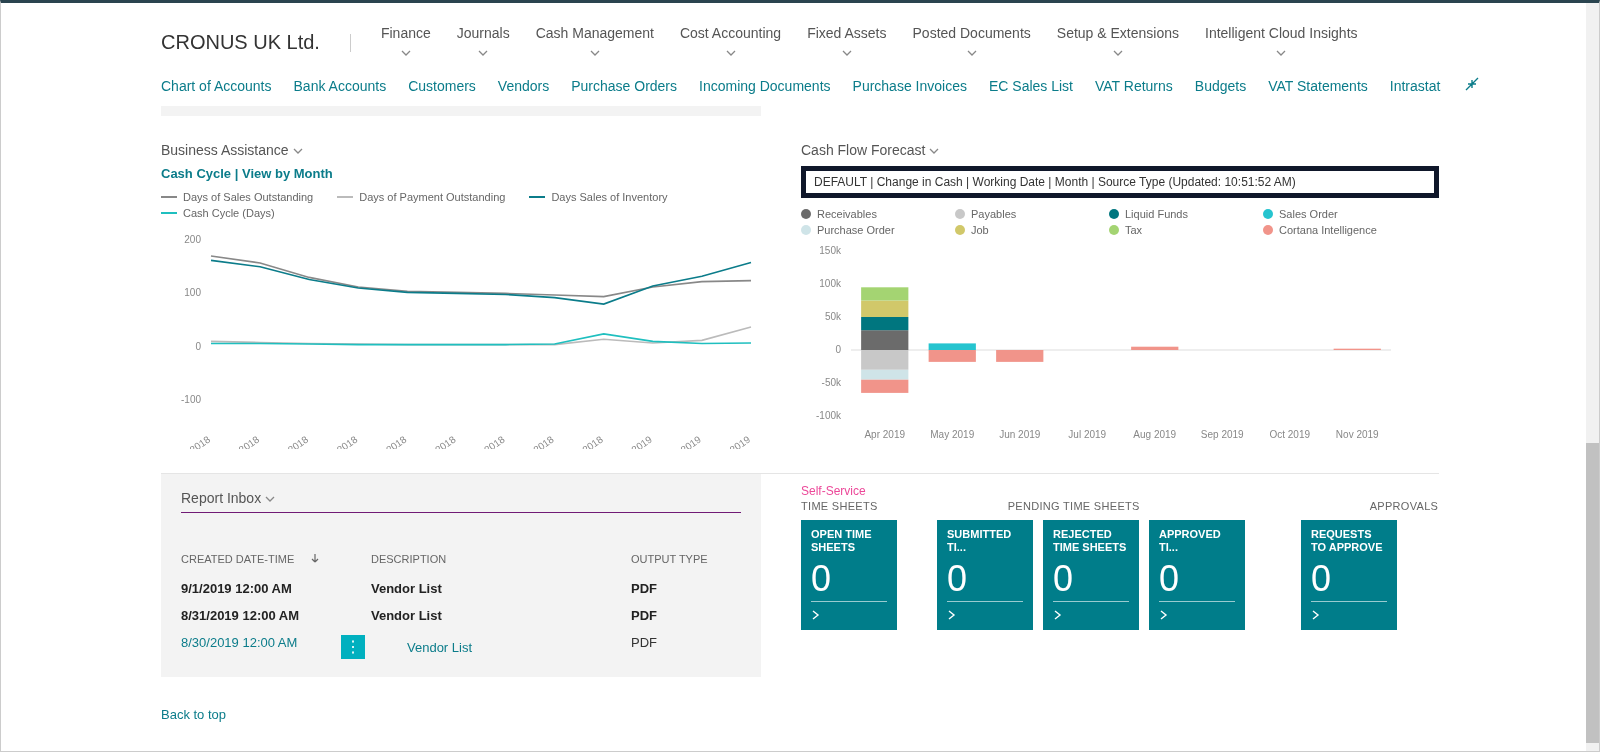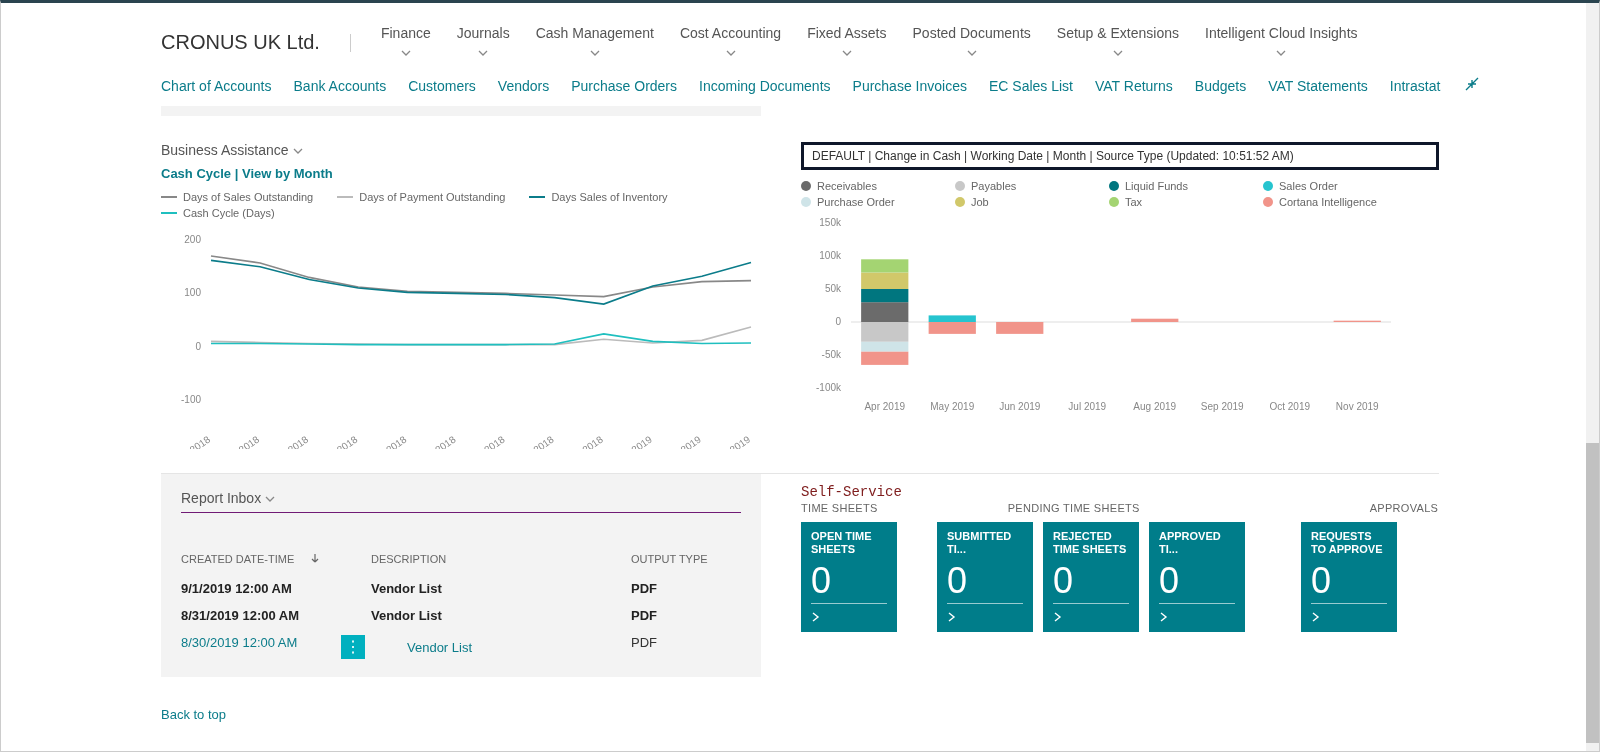--- a/index.html
+++ b/index.html
@@ -23,21 +23,21 @@
   .filler-bar { height:10px; width:600px; background:#f3f3f3; margin-bottom:26px;}
 
   .two-col { display:flex; gap:40px; }
   .col-left { flex:0 0 600px; }
   .col-right { flex:1; }
 
   .section-title { font-size:14px; color:#555; display:flex; align-items:center; gap:4px; margin-bottom:8px; cursor:pointer;}
   .sub-toggle { font-size:13px; color:#0b7c8a; font-weight:600; margin-bottom:10px; }
 
   .forecast-select {
-    width:100%; border:3px solid #0f172a; padding:4px 8px; font-size:12px; color:#333;
+    width:100%; border:5px solid #0f172a; padding:4px 8px; font-size:12px; color:#333;
     display:flex; align-items:center; gap:2px; margin-bottom:10px;
   }
 
   .legend { display:flex; flex-wrap:wrap; gap:4px 24px; font-size:11px; color:#666; margin-bottom:10px; }
   .legend-item { display:flex; align-items:center; gap:6px; white-space:nowrap; }
   .dot { width:10px; height:10px; border-radius:50%; background:#888; flex-shrink:0; }
   .dash { width:16px; height:2px; background:#888; flex-shrink:0; }
 
   svg.chart { display:block; }
 
@@ -53,21 +53,21 @@
   .c-desc { flex:0 0 260px; }
   .c-out  { flex:1; }
   .tr { display:flex; font-size:13px; padding:6px 0; align-items:flex-start; }
   .tr.bold { font-weight:600; color:#222; }
   .tr.sel .c-date { color:#0b7c8a; }
   .tr.sel .c-desc { color:#0b7c8a; }
   .more-btn { width:24px; height:24px; background:#00b0bf; color:#fff; display:flex; align-items:center; justify-content:center; margin-right:12px; position:relative; left:-30px; cursor:pointer;}
   .more-btn span{ font-size:16px; line-height:1;}
 
   .self-service { flex:1; padding-top:10px;}
-  .ss-head { font-size:14px; color:#7f1d1d; margin-bottom:2px;font-family:Liberation Mono, monospace; }
+  .ss-head { font-size:12px; color:#ec4899; margin-bottom:2px; }
   .ss-groups { display:flex; gap:130px; font-size:11px; letter-spacing:.3px; color:#666; margin-bottom:8px;}
   .tiles { display:flex; gap:10px; }
   .tile { width:96px; height:110px; background:#007d8a; color:#fff; padding:8px 10px 6px 10px; display:flex; flex-direction:column; justify-content:space-between; cursor:pointer;}
   .tile .tlabel { font-size:11px; font-weight:600; line-height:1.2; height:28px; overflow:hidden;}
   .tile .tnum { font-size:36px; font-weight:300; line-height:1;}
   .tile .tline { border-top:1px solid rgba(255,255,255,.6); padding-top:4px;}
   .tile .tgo svg { width:10px; height:10px; }
   .tilegap { width:36px; }
 
   .back-top { font-size:13px; color:#0b7c8a; margin-top:30px; cursor:pointer; display:inline-block;}
@@ -208,20 +208,26 @@
           <text x="540.9090909090909" y="212" font-size="10" fill="#888" text-anchor="end" transform="rotate(-35 540.9090909090909 212)">Feb 2019</text>
           <text x="590" y="212" font-size="10" fill="#888" text-anchor="end" transform="rotate(-35 590 212)">Mar 2019</text>
           <path d="M50 27.066666666666663 L99.0909090909091 34 L148.1818181818182 48.400000000000006 L197.27272727272725 58 L246.36363636363637 62.266666666666666 L295.45454545454544 63.33333333333334 L344.5454545454545 64.39999999999999 L393.6363636363636 66 L442.72727272727275 67.6 L491.81818181818187 58 L540.9090909090909 52.66666666666667 L590 51.599999999999994 " stroke="#888888" stroke-width="1.6" fill="none"></path>
           <path d="M50 112.4 L99.0909090909091 113.46666666666667 L148.1818181818182 114.53333333333333 L197.27272727272725 115.06666666666666 L246.36363636363637 115.6 L295.45454545454544 115.6 L344.5454545454545 115.6 L393.6363636363636 115.6 L442.72727272727275 110.26666666666667 L491.81818181818187 114 L540.9090909090909 111.33333333333334 L590 98 " stroke="#bbbbbb" stroke-width="1.6" fill="none"></path>
           <path d="M50 31.333333333333314 L99.0909090909091 37.73333333333335 L148.1818181818182 50.53333333333333 L197.27272727272725 59.06666666666666 L246.36363636363637 63.33333333333334 L295.45454545454544 64.39999999999999 L344.5454545454545 65.46666666666667 L393.6363636363636 68.66666666666667 L442.72727272727275 75.06666666666666 L491.81818181818187 56.93333333333334 L540.9090909090909 47.33333333333333 L590 33.46666666666667 " stroke="#0b7c8a" stroke-width="1.6" fill="none"></path>
           <path d="M50 114.53333333333333 L99.0909090909091 114.53333333333333 L148.1818181818182 115.06666666666666 L197.27272727272725 115.6 L246.36363636363637 115.6 L295.45454545454544 115.6 L344.5454545454545 115.6 L393.6363636363636 115.06666666666666 L442.72727272727275 104.93333333333334 L491.81818181818187 112.4 L540.9090909090909 114.53333333333333 L590 114 " stroke="#1fbfbf" stroke-width="1.6" fill="none"></path>
         </svg>
     </div>
 
     <div class="col-right">
+      <div class="section-title">
+        <span>Cash Flow Forecast</span>
+        <span class="chev"><svg viewBox="0 0 10 10">
+              <path d="M1 3 L5 7 L9 3" stroke="#888" stroke-width="1.3" fill="none"></path>
+            </svg></span>
+      </div>
       <div class="forecast-select">
         <span>DEFAULT | Change in Cash | Working Date | Month | Source Type (Updated: 10:51:52 AM)</span>
       </div>
       <div class="legend" id="legend2">
           <div class="legend-item" style="width: 130px;">
             <span class="dot" style="background:#6b6b6b"></span>
             <span>Receivables</span>
           </div>
           <div class="legend-item" style="width: 130px;">
             <span class="dot" style="background:#c8c8c8"></span>

